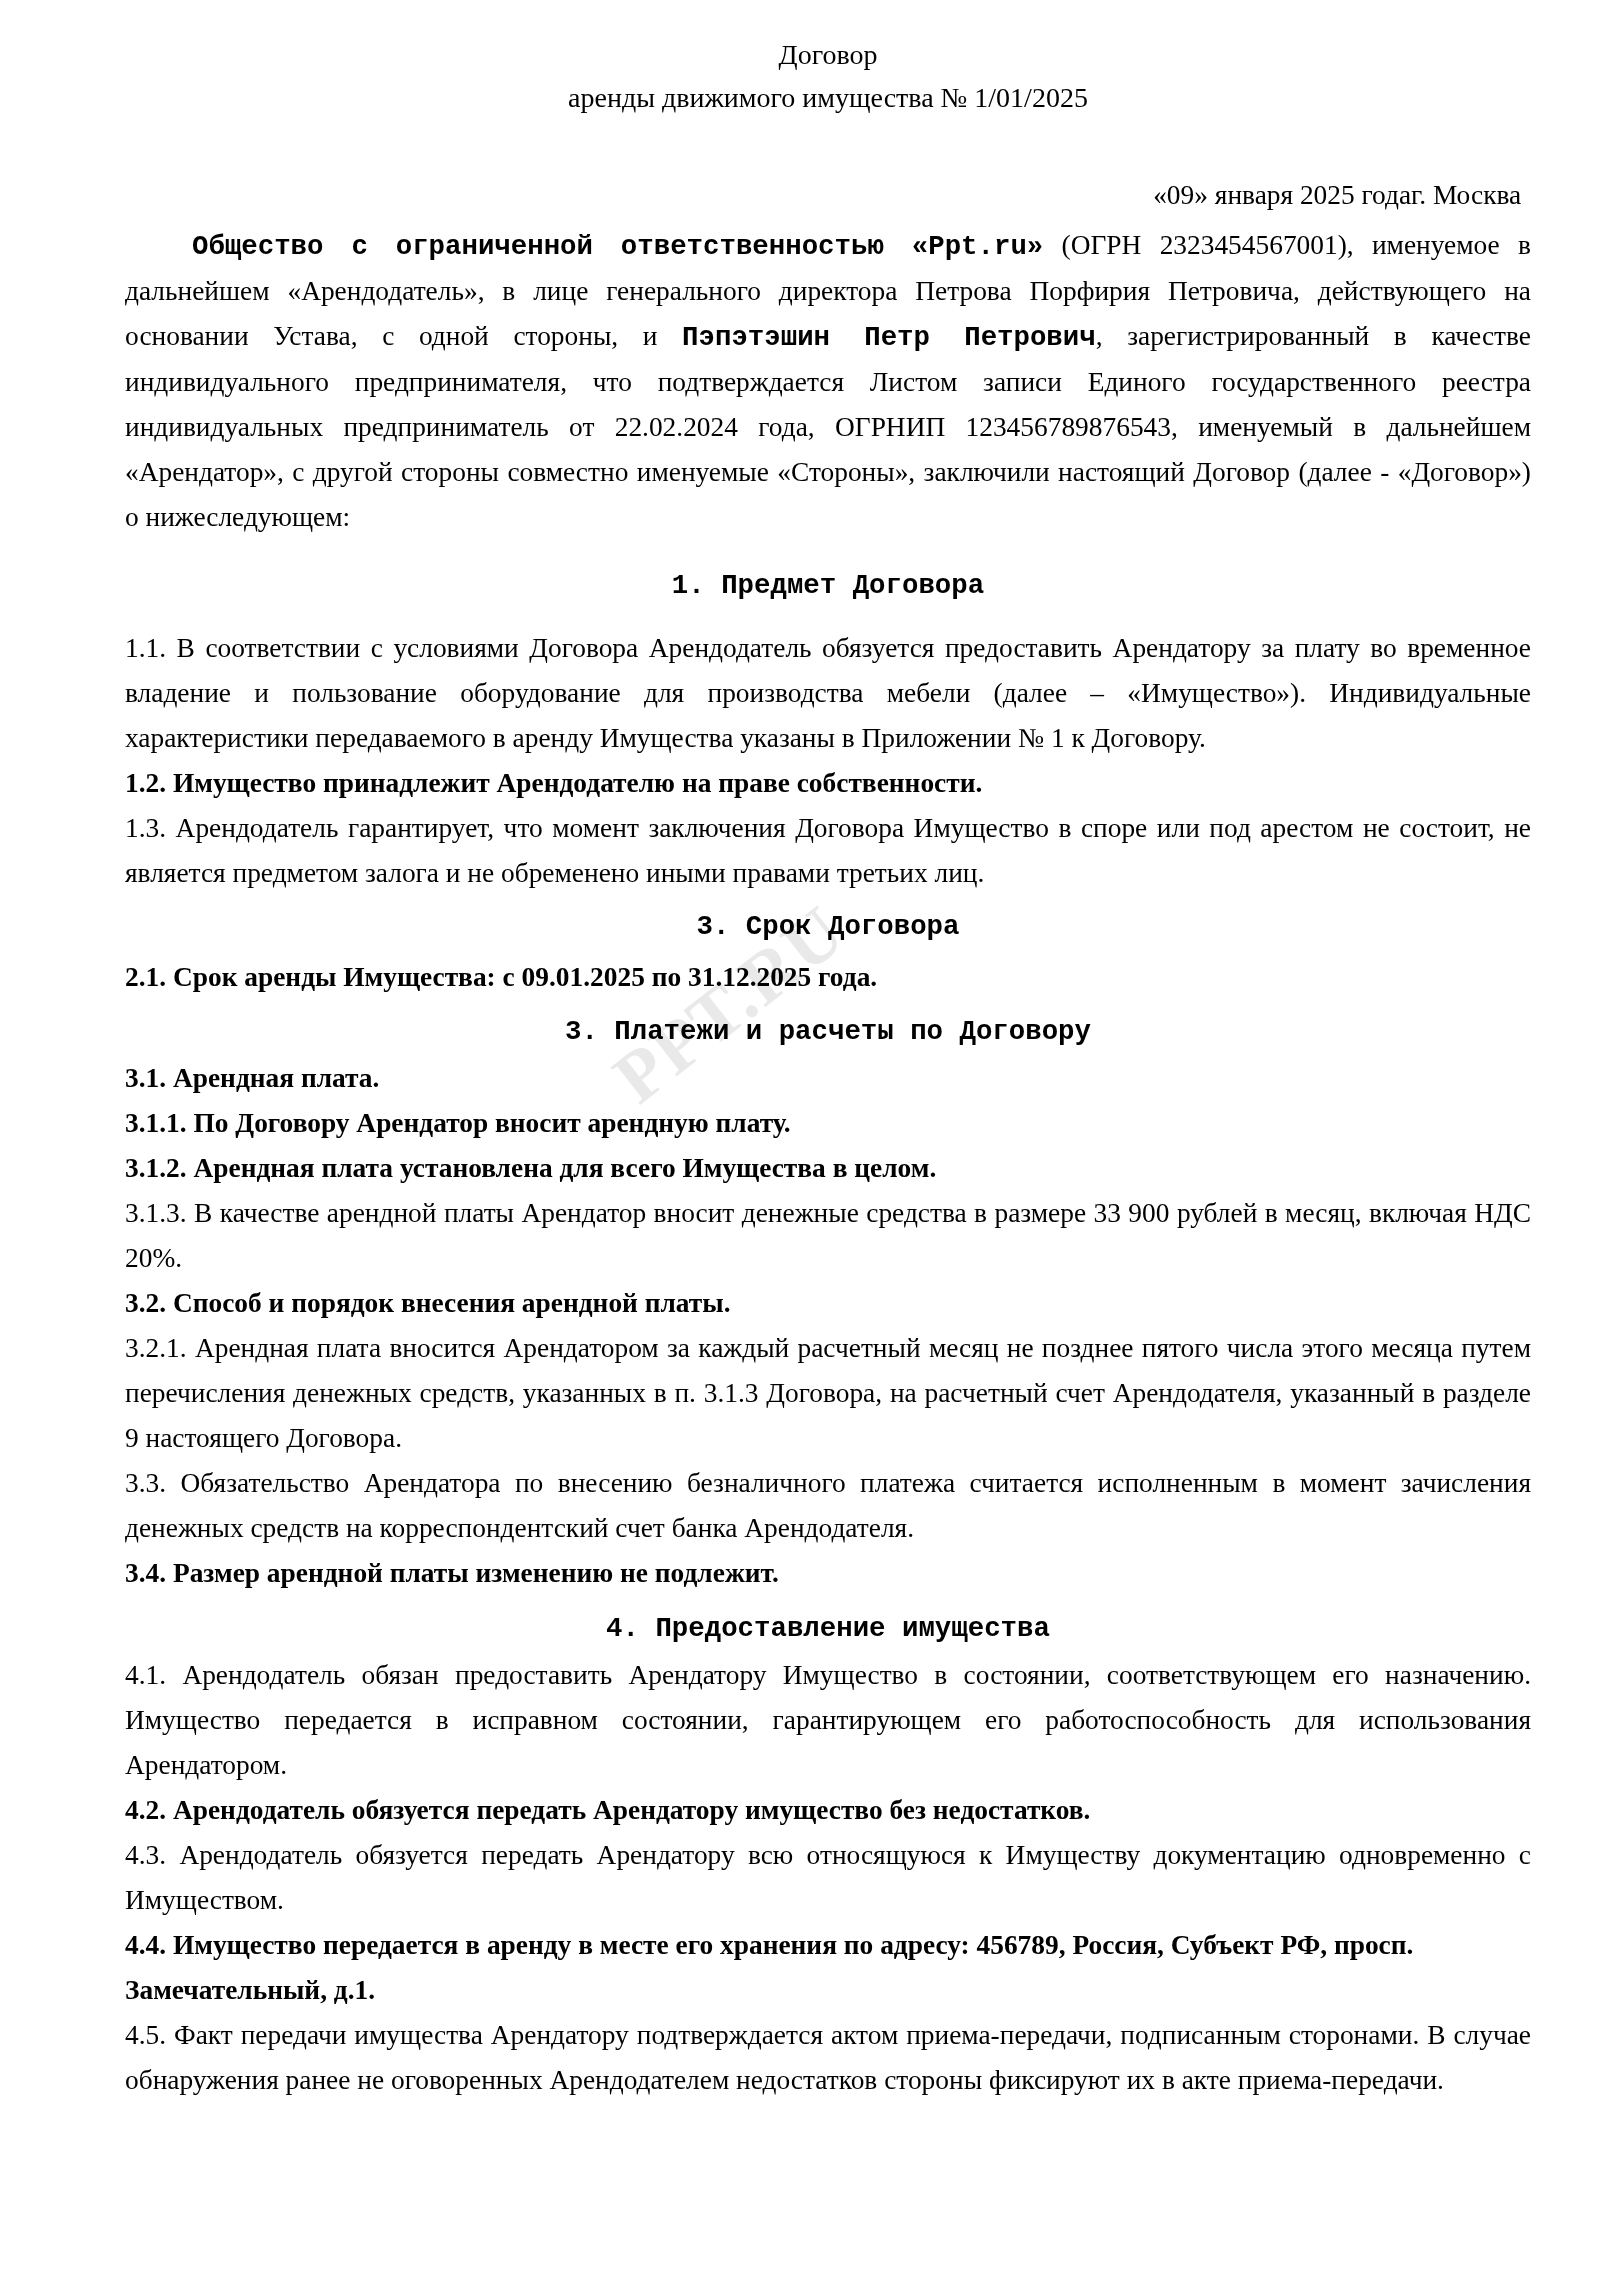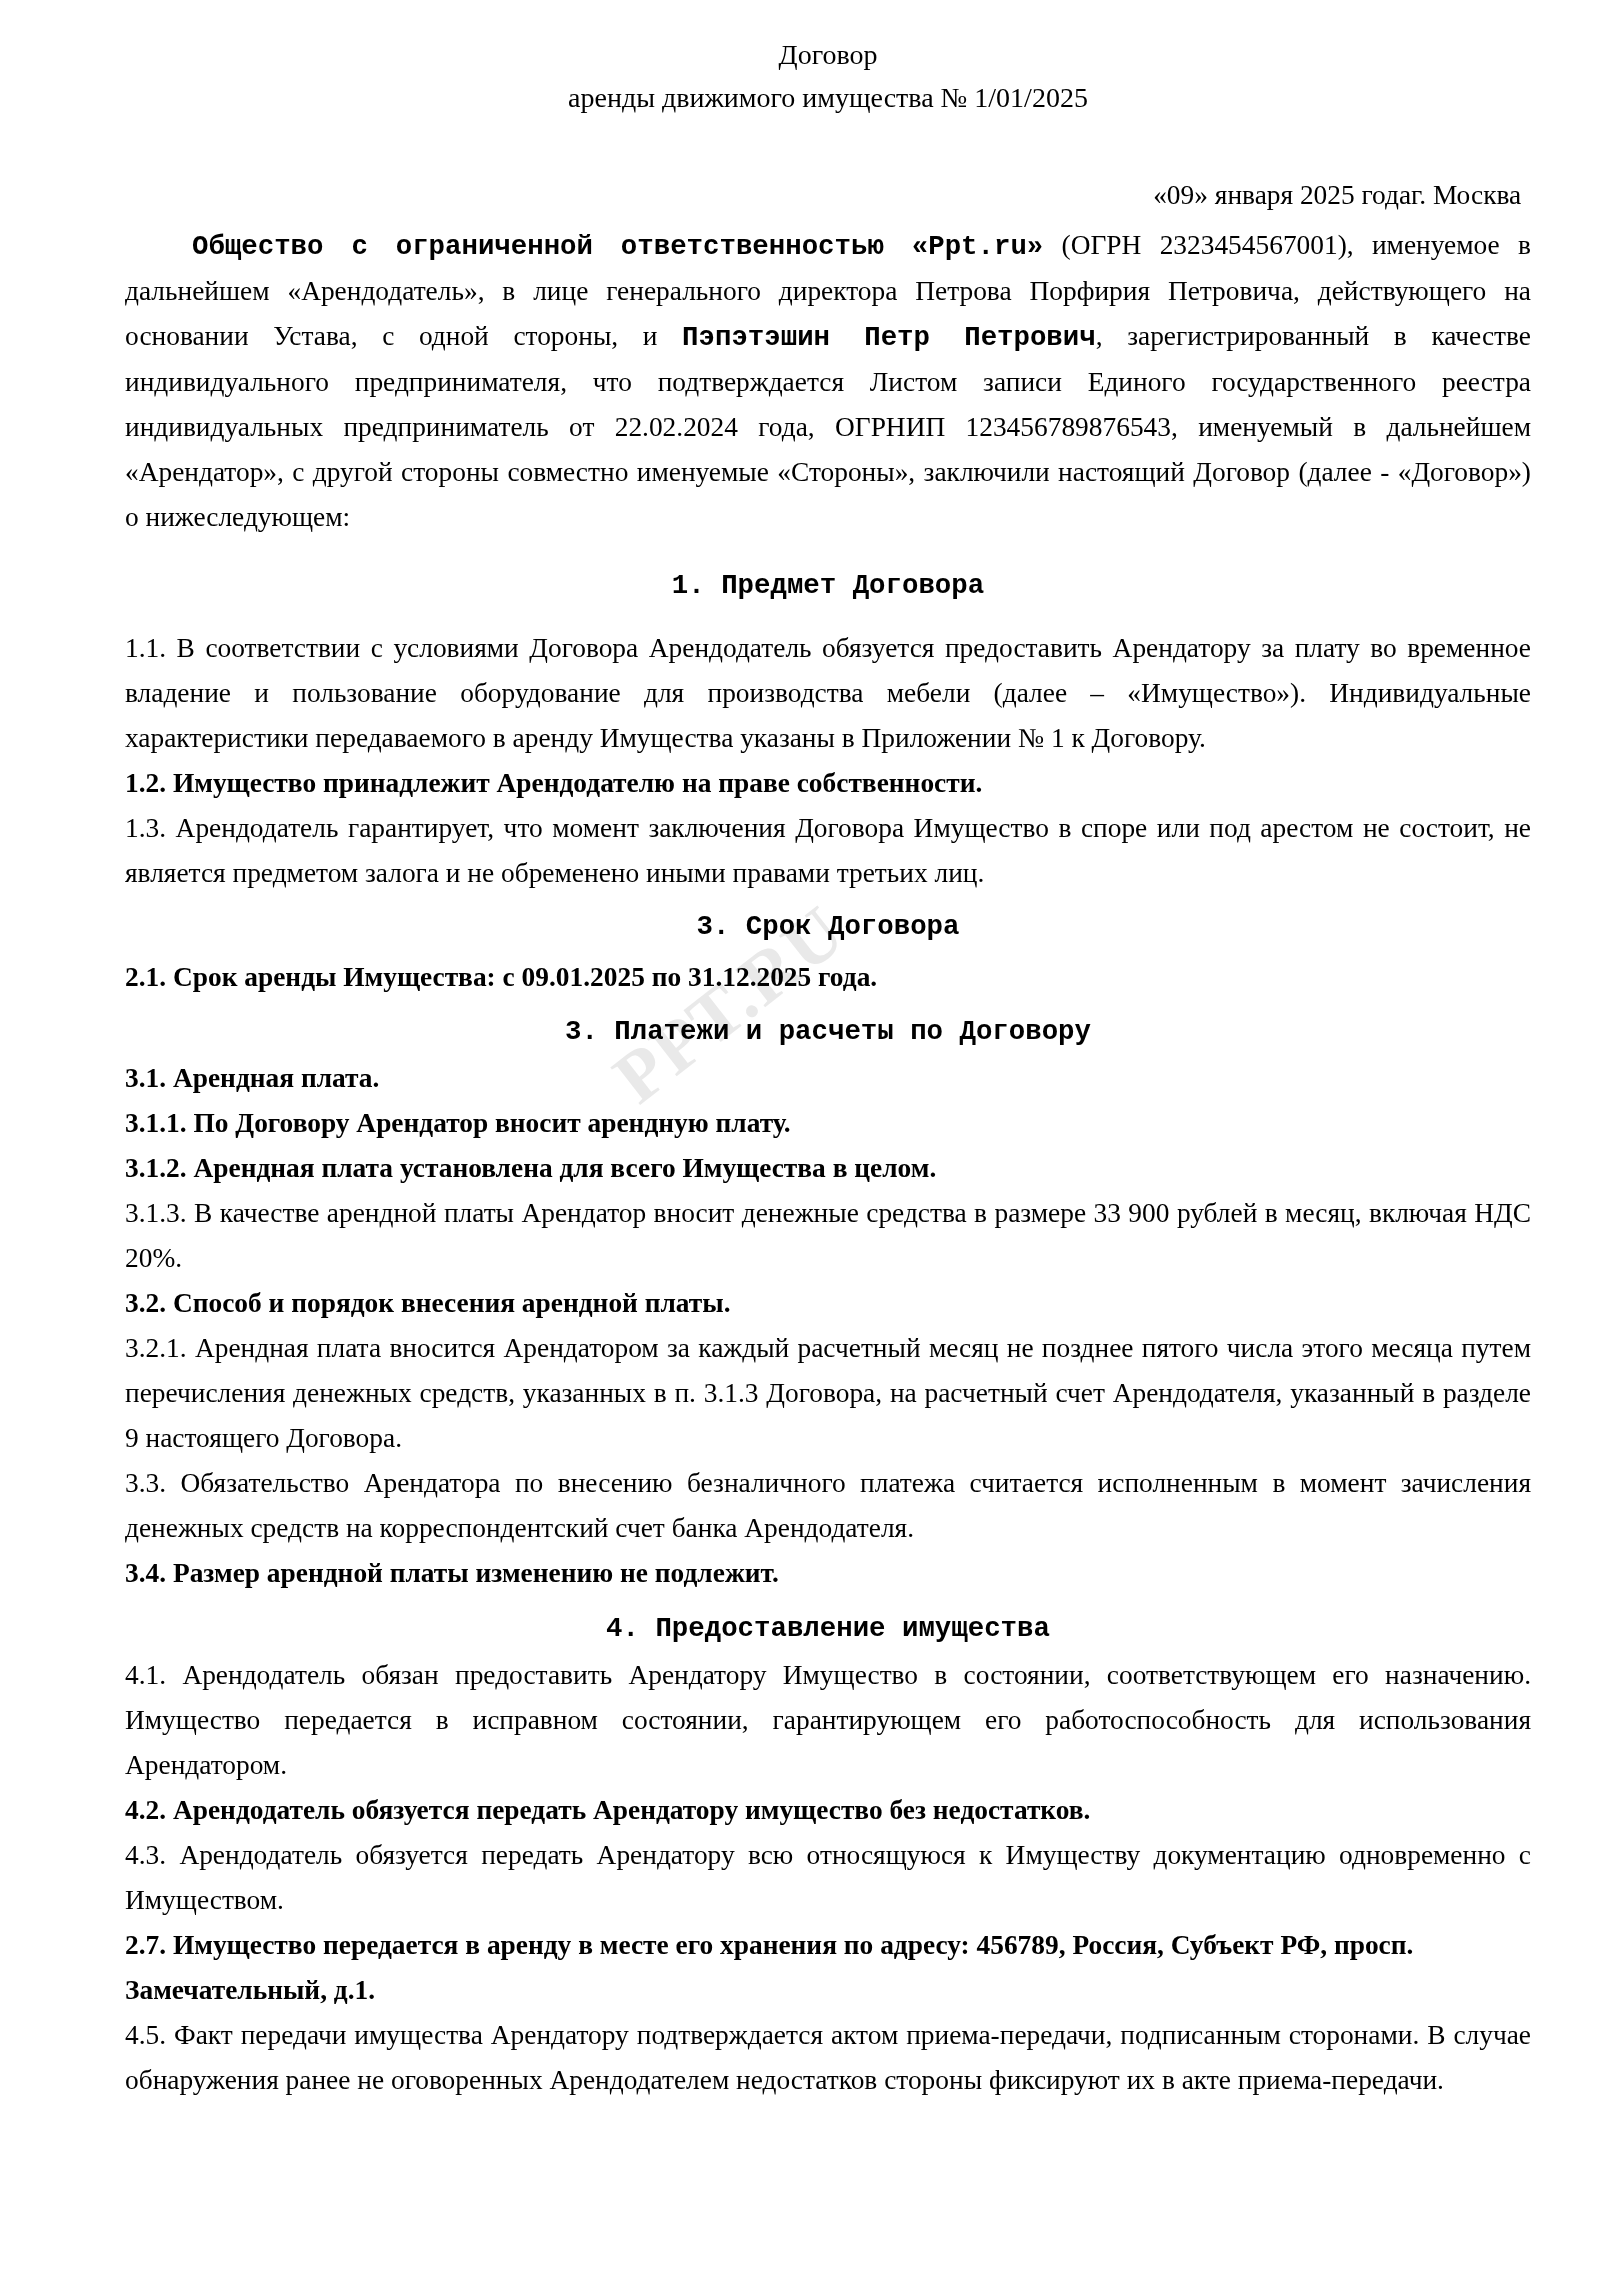--- a/index.html
+++ b/index.html
@@ -115,18 +115,18 @@
     <p class="para">3.1.3. В качестве арендной платы Арендатор вносит денежные средства в размере 33 900 рублей в месяц, включая НДС 20%.</p>
     <p class="para nojust">3.2. Способ и порядок внесения арендной платы.</p>
     <p class="para">3.2.1. Арендная плата вносится Арендатором за каждый расчетный месяц не позднее пятого числа этого месяца путем перечисления денежных средств, указанных в п. 3.1.3 Договора, на расчетный счет Арендодателя, указанный в разделе 9 настоящего Договора.</p>
     <p class="para">3.3. Обязательство Арендатора по внесению безналичного платежа считается исполненным в момент зачисления денежных средств на корреспондентский счет банка Арендодателя.</p>
     <p class="para nojust">3.4. Размер арендной платы изменению не подлежит.</p>
 
     <h2 class="section tight2">4. Предоставление имущества</h2>
     <p class="para">4.1. Арендодатель обязан предоставить Арендатору Имущество в состоянии, соответствующем его назначению. Имущество передается в исправном состоянии, гарантирующем его работоспособность для использования Арендатором.</p>
     <p class="para nojust">4.2. Арендодатель обязуется передать Арендатору имущество без недостатков.</p>
     <p class="para">4.3. Арендодатель обязуется передать Арендатору всю относящуюся к Имуществу документацию одновременно с Имуществом.</p>
-    <p class="para nojust">2.7. Имущество передается в аренду в месте его хранения по адресу: 456789, Россия, Субъект РФ, просп. Замечательный, д.1.</p>
+    <p class="para nojust">4.4. Имущество передается в аренду в месте его хранения по адресу: 456789, Россия, Субъект РФ, просп. Замечательный, д.1.</p>
     <p class="para">4.5. Факт передачи имущества Арендатору подтверждается актом приема-передачи, подписанным сторонами. В случае обнаружения ранее не оговоренных Арендодателем недостатков стороны фиксируют их в акте приема-передачи.</p>
 
   </div>
 </div>
 
 
 </body></html>

